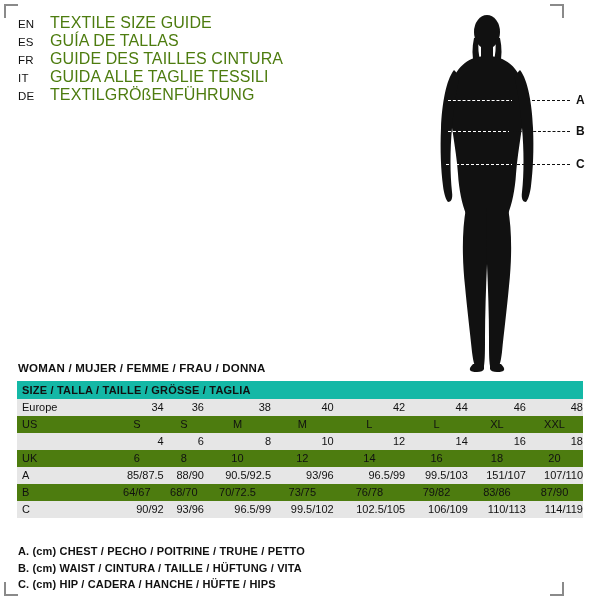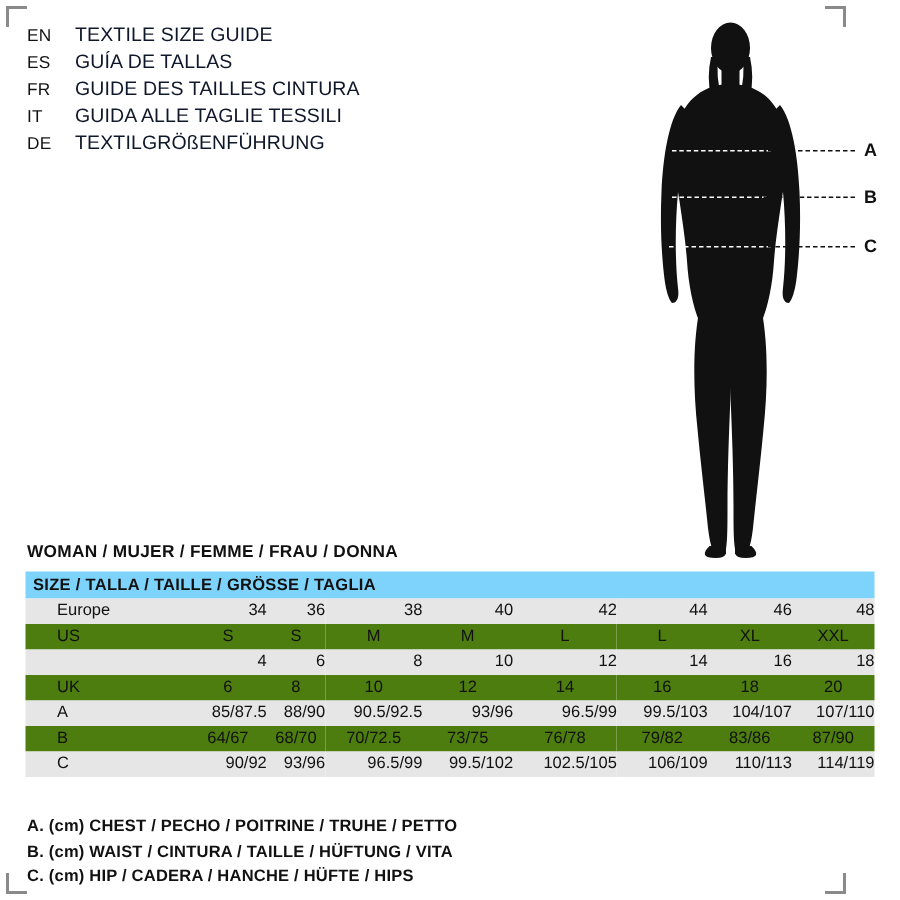--- a/index.html
+++ b/index.html
@@ -34,23 +34,23 @@
     height: 18px;
     line-height: 18px;
   }
   .lang-code {
     width: 32px;
     font-size: 11.5px;
     letter-spacing: 0.2px;
     color: #111;
   }
   .lang-text {
-    font-size: 13px;
+    font-size: 16px;
     letter-spacing: 0.1px;
-    color: #0f172a;
+    color: #4d7c0f;
   }
 
   
   .figure-area {
     position: absolute;
     top: 8px;
     left: 400px;
     width: 190px;
     height: 370px;
   }
@@ -95,25 +95,25 @@
   table.size-table td {
     padding: 0;
     height: 17px;
     line-height: 17px;
     text-align: center;
     color: #111;
     white-space: nowrap;
   }
   table.size-table td.label {
     text-align: left;
-    padding-left: 21px;
+    padding-left: 5px;
     width: 88px;
   }
   tr.header-row td {
-    background: #7dd3fc;
+    background: #14b8a6;
     font-weight: bold;
     text-align: left;
     padding-left: 5px;
     letter-spacing: 0.2px;
     height: 18px;
     line-height: 18px;
   }
   tr.shaded td {
     background: #e6e6e6;
     text-align: right;
@@ -313,21 +313,21 @@
       </tr>
 
       <tr class="shaded">
         <td class="label">A</td>
         <td>85/87.5</td>
         <td>88/90</td>
         <td>90.5/92.5</td>
         <td>93/96</td>
         <td>96.5/99</td>
         <td>99.5/103</td>
-        <td>104/107</td>
+        <td>151/107</td>
         <td>107/110</td>
       </tr>
 
       <tr class="plain">
         <td class="label">B</td>
         <td>64/67</td>
         <td>68/70</td>
         <td>70/72.5</td>
         <td>73/75</td>
         <td>76/78</td>

